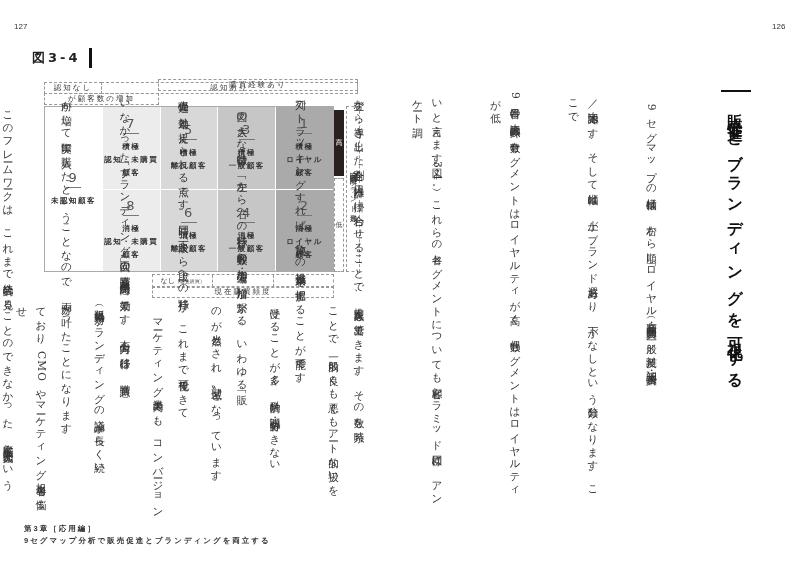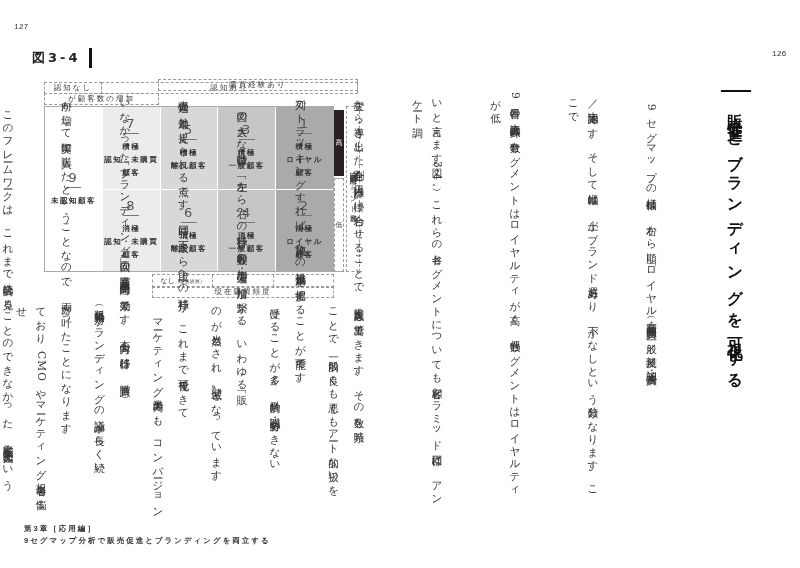--- a/index.html
+++ b/index.html
@@ -1,18 +1,18 @@
 <!DOCTYPE html>
 <html><head>
 <meta charset="utf-8">
 <style>
   html,body{margin:0;padding:0;}
   body{width:800px;height:568px;background:#fff;position:relative;overflow:hidden;font-family:"DejaVu Serif",serif;color:#222;}
   .abs{position:absolute;}
-  .pgnum{font-family:Liberation Mono, monospace;font-size:8px;color:#333;}
+  .pgnum{font-family:Liberation Sans, sans-serif;font-size:8px;color:#333;}
   .fig-title{left:32px;top:48px;font-family:"DejaVu Sans",sans-serif;font-weight:bold;font-size:13px;letter-spacing:3px;display:flex;align-items:center;color:#222;justify-content:space-between;}
   .fig-bar{display:inline-block;width:3px;height:20px;background:#111;margin:0 12px 0 8px;}
   
   .dash{border:1px dashed #999;box-sizing:border-box;}
   .hdr{font-family:"DejaVu Sans",sans-serif;font-size:7.5px;letter-spacing:2px;color:#333;display:flex;align-items:center;justify-content:center;height:12px;}
   .grid{left:44px;top:106px;width:290px;height:166px;border:1px solid #aaa;box-sizing:border-box;display:flex;}
   .col{display:flex;flex-direction:column;flex:1;}
   .cell{flex:1;display:flex;flex-direction:column;align-items:center;justify-content:center;font-family:"DejaVu Sans",sans-serif;font-size:7.5px;font-weight:bold;letter-spacing:1.5px;line-height:13px;text-align:center;color:#333;}
   .cell .num{font-family:"DejaVu Sans",sans-serif;font-weight:normal;font-size:13px;color:#555;border-bottom:1px solid #777;padding:0 3px 2px;margin-bottom:6px;line-height:14px;}
   .cell + .cell{border-top:1px solid #fff;}
@@ -142,21 +142,21 @@
   
   
   
   
   
 </div>
 
 <div class="abs footer" style="top:524px;">第3章［応用編］</div>
 <div class="abs footer" style="top:536px;">9セグマップ分析で販売促進とブランディングを両立する</div>
 
-<div class="abs pgnum" style="left:772px;top:22px;margin-top:27px;">126</div>
+<div class="abs pgnum" style="left:772px;top:22px;">126</div>
 
 <div class="abs h-rule"></div>
 <div class="abs heading" style="left:724px;top:100px;height:300px;">販売促進とブランディングを可視化する</div>
 
 <div class="abs vt" style="right:100px;top:92px;height:410px;width:300px;">
   <div>　9セグマップの横軸は、右から順に「ロイヤル（高頻度・高頻購買）／一般／離反／認知・未購買</div>
   <div>／未認知」です。そして縦軸は、上がブランド選好あり、下がなしという分類になります。ここで</div>
   <div>9番目の未認知以外の奇数セグメントはロイヤルティが高く、偶数セグメントはロイヤルティが低</div>
   <div>いと言えます（図3-4）。これらの各セグメントについても顧客ピラミッド同様に、アンケート調</div>
   <div>査から導き出した割合を人口推計に掛け合わせることで、推定人数を算出できます。その数を時系</div>

